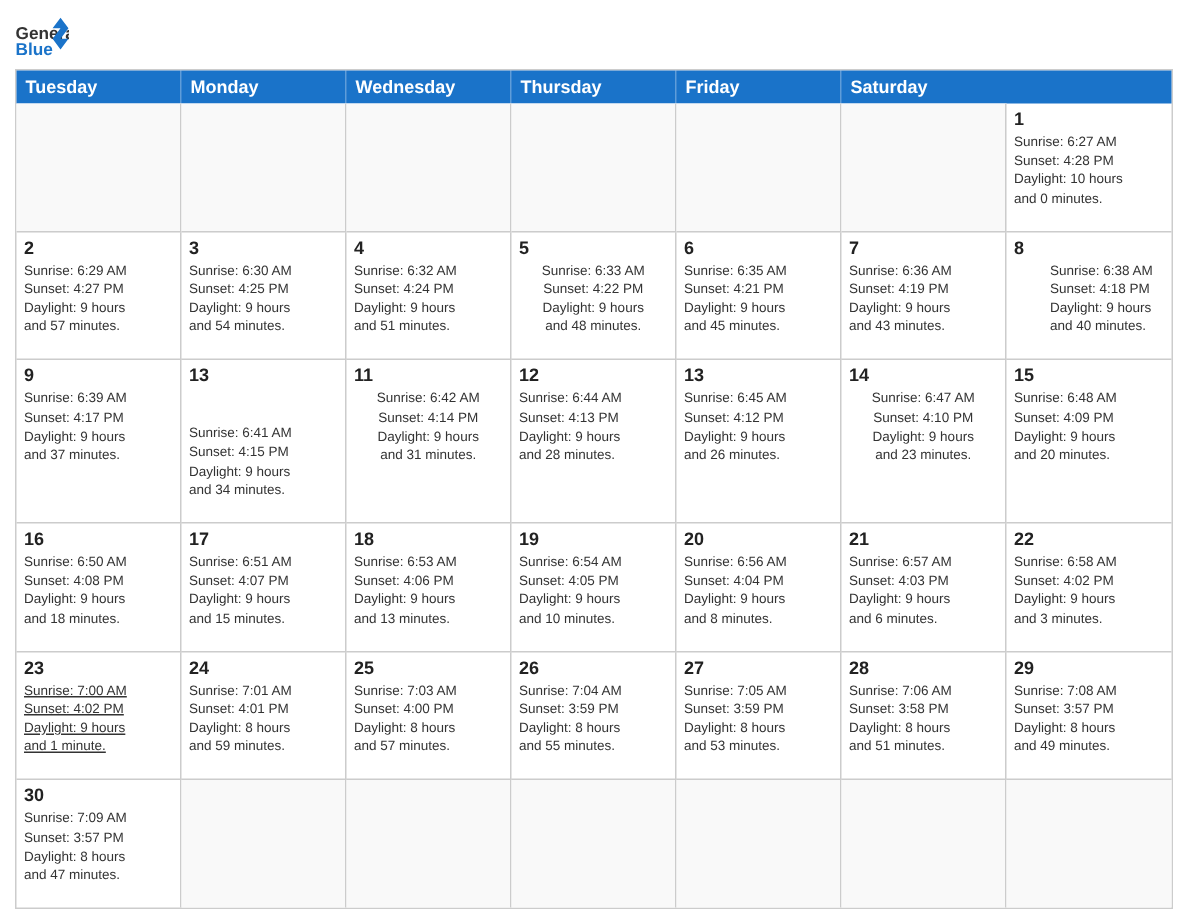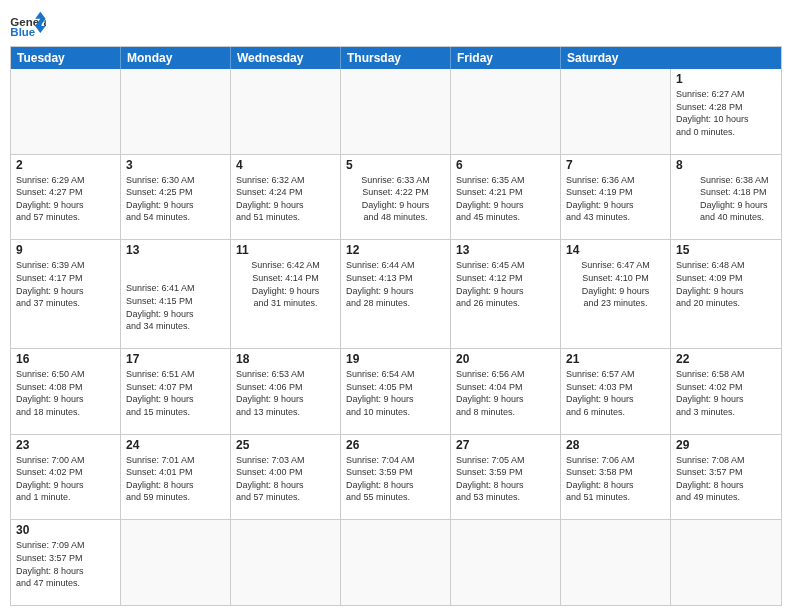--- a/index.html
+++ b/index.html
@@ -277,21 +277,21 @@
         </div>
         <div class="cal-cell">
           <div class="day-num">22</div>
           <div class="day-info" style="white-space: pre-line;">Sunrise: 6:58 AM
 Sunset: 4:02 PM
 Daylight: 9 hours
 and 3 minutes.</div>
         </div>
         <div class="cal-cell">
           <div class="day-num">23</div>
-          <div class="day-info" style="white-space: pre-line;">Sunrise: 7:00 AM
+          <div class="day-info" style="white-space: pre-line; text-decoration: underline;">Sunrise: 7:00 AM
 Sunset: 4:02 PM
 Daylight: 9 hours
 and 1 minute.</div>
         </div>
         <div class="cal-cell">
           <div class="day-num">24</div>
           <div class="day-info" style="white-space: pre-line;">Sunrise: 7:01 AM
 Sunset: 4:01 PM
 Daylight: 8 hours
 and 59 minutes.</div>

